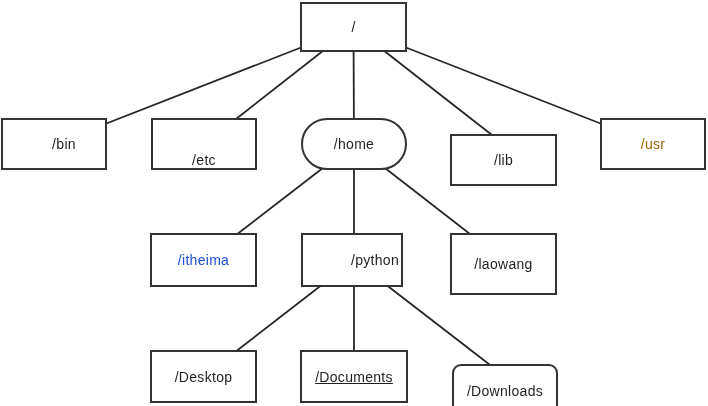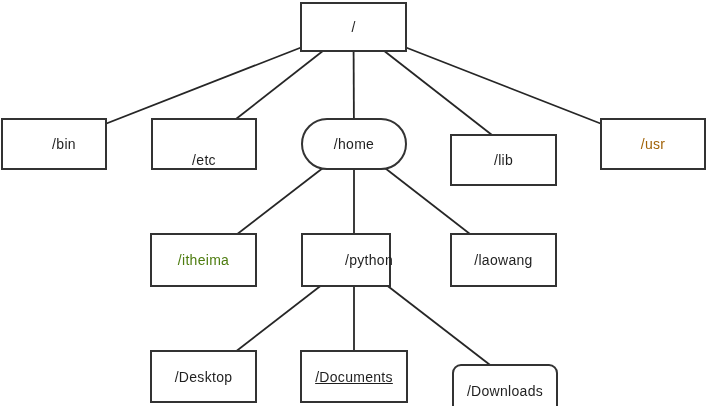--- a/index.html
+++ b/index.html
@@ -65,27 +65,27 @@
       </div>
       <div class="node" style="left: 301px; top: 118px; width: 106px; height: 52px; border-color: rgb(51, 51, 51); color: rgb(31, 31, 31); border-radius: 26px;">
         <span>/home</span>
       </div>
       <div class="node" style="left: 450px; top: 118px; width: 107px; height: 52px; border-color: rgb(51, 51, 51); color: rgb(31, 31, 31); margin-top: 16px;">
         <span>/lib</span>
       </div>
       <div class="node" style="left: 600px; top: 118px; width: 106px; height: 52px; border-color: rgb(51, 51, 51); color: #a16207;">
         <span>/usr</span>
       </div>
-      <div class="node" style="left: 150px; top: 233px; width: 107px; height: 54px; border-color: rgb(51, 51, 51); color: #4d7c0f;">
+      <div class="node" style="left: 150px; top: 233px; width: 107px; height: 54px; border-color: rgb(51, 51, 51); color: #1d4ed8;">
         <span>/itheima</span>
       </div>
-      <div class="node" style="left: 301px; top: 233px; width: 90px; height: 54px; border-color: rgb(51, 51, 51); color: rgb(31, 31, 31); padding-left: 46px;">
+      <div class="node" style="left: 301px; top: 233px; width: 102px; height: 54px; border-color: rgb(51, 51, 51); color: rgb(31, 31, 31); padding-left: 46px;">
         <span>/python</span>
       </div>
-      <div class="node" style="left: 450px; top: 233px; width: 107px; height: 54px; border-color: rgb(51, 51, 51); color: rgb(31, 31, 31);">
+      <div class="node" style="left: 450px; top: 233px; width: 107px; height: 62px; border-color: rgb(51, 51, 51); color: rgb(31, 31, 31);">
         <span>/laowang</span>
       </div>
       <div class="node" style="left: 150px; top: 350px; width: 107px; height: 53px; border-color: rgb(51, 51, 51); color: rgb(31, 31, 31); text-align: right;">
         <span>/Desktop</span>
       </div>
       <div class="node" style="left: 300px; top: 350px; width: 108px; height: 53px; border-color: rgb(51, 51, 51); color: rgb(31, 31, 31); text-decoration: underline;">
         <span>/Documents</span>
       </div>
       <div class="node" style="left: 452px; top: 364px; width: 106px; height: 53px; border-color: rgb(51, 51, 51); color: rgb(31, 31, 31); border-radius: 9px;">
         <span>/Downloads</span>

